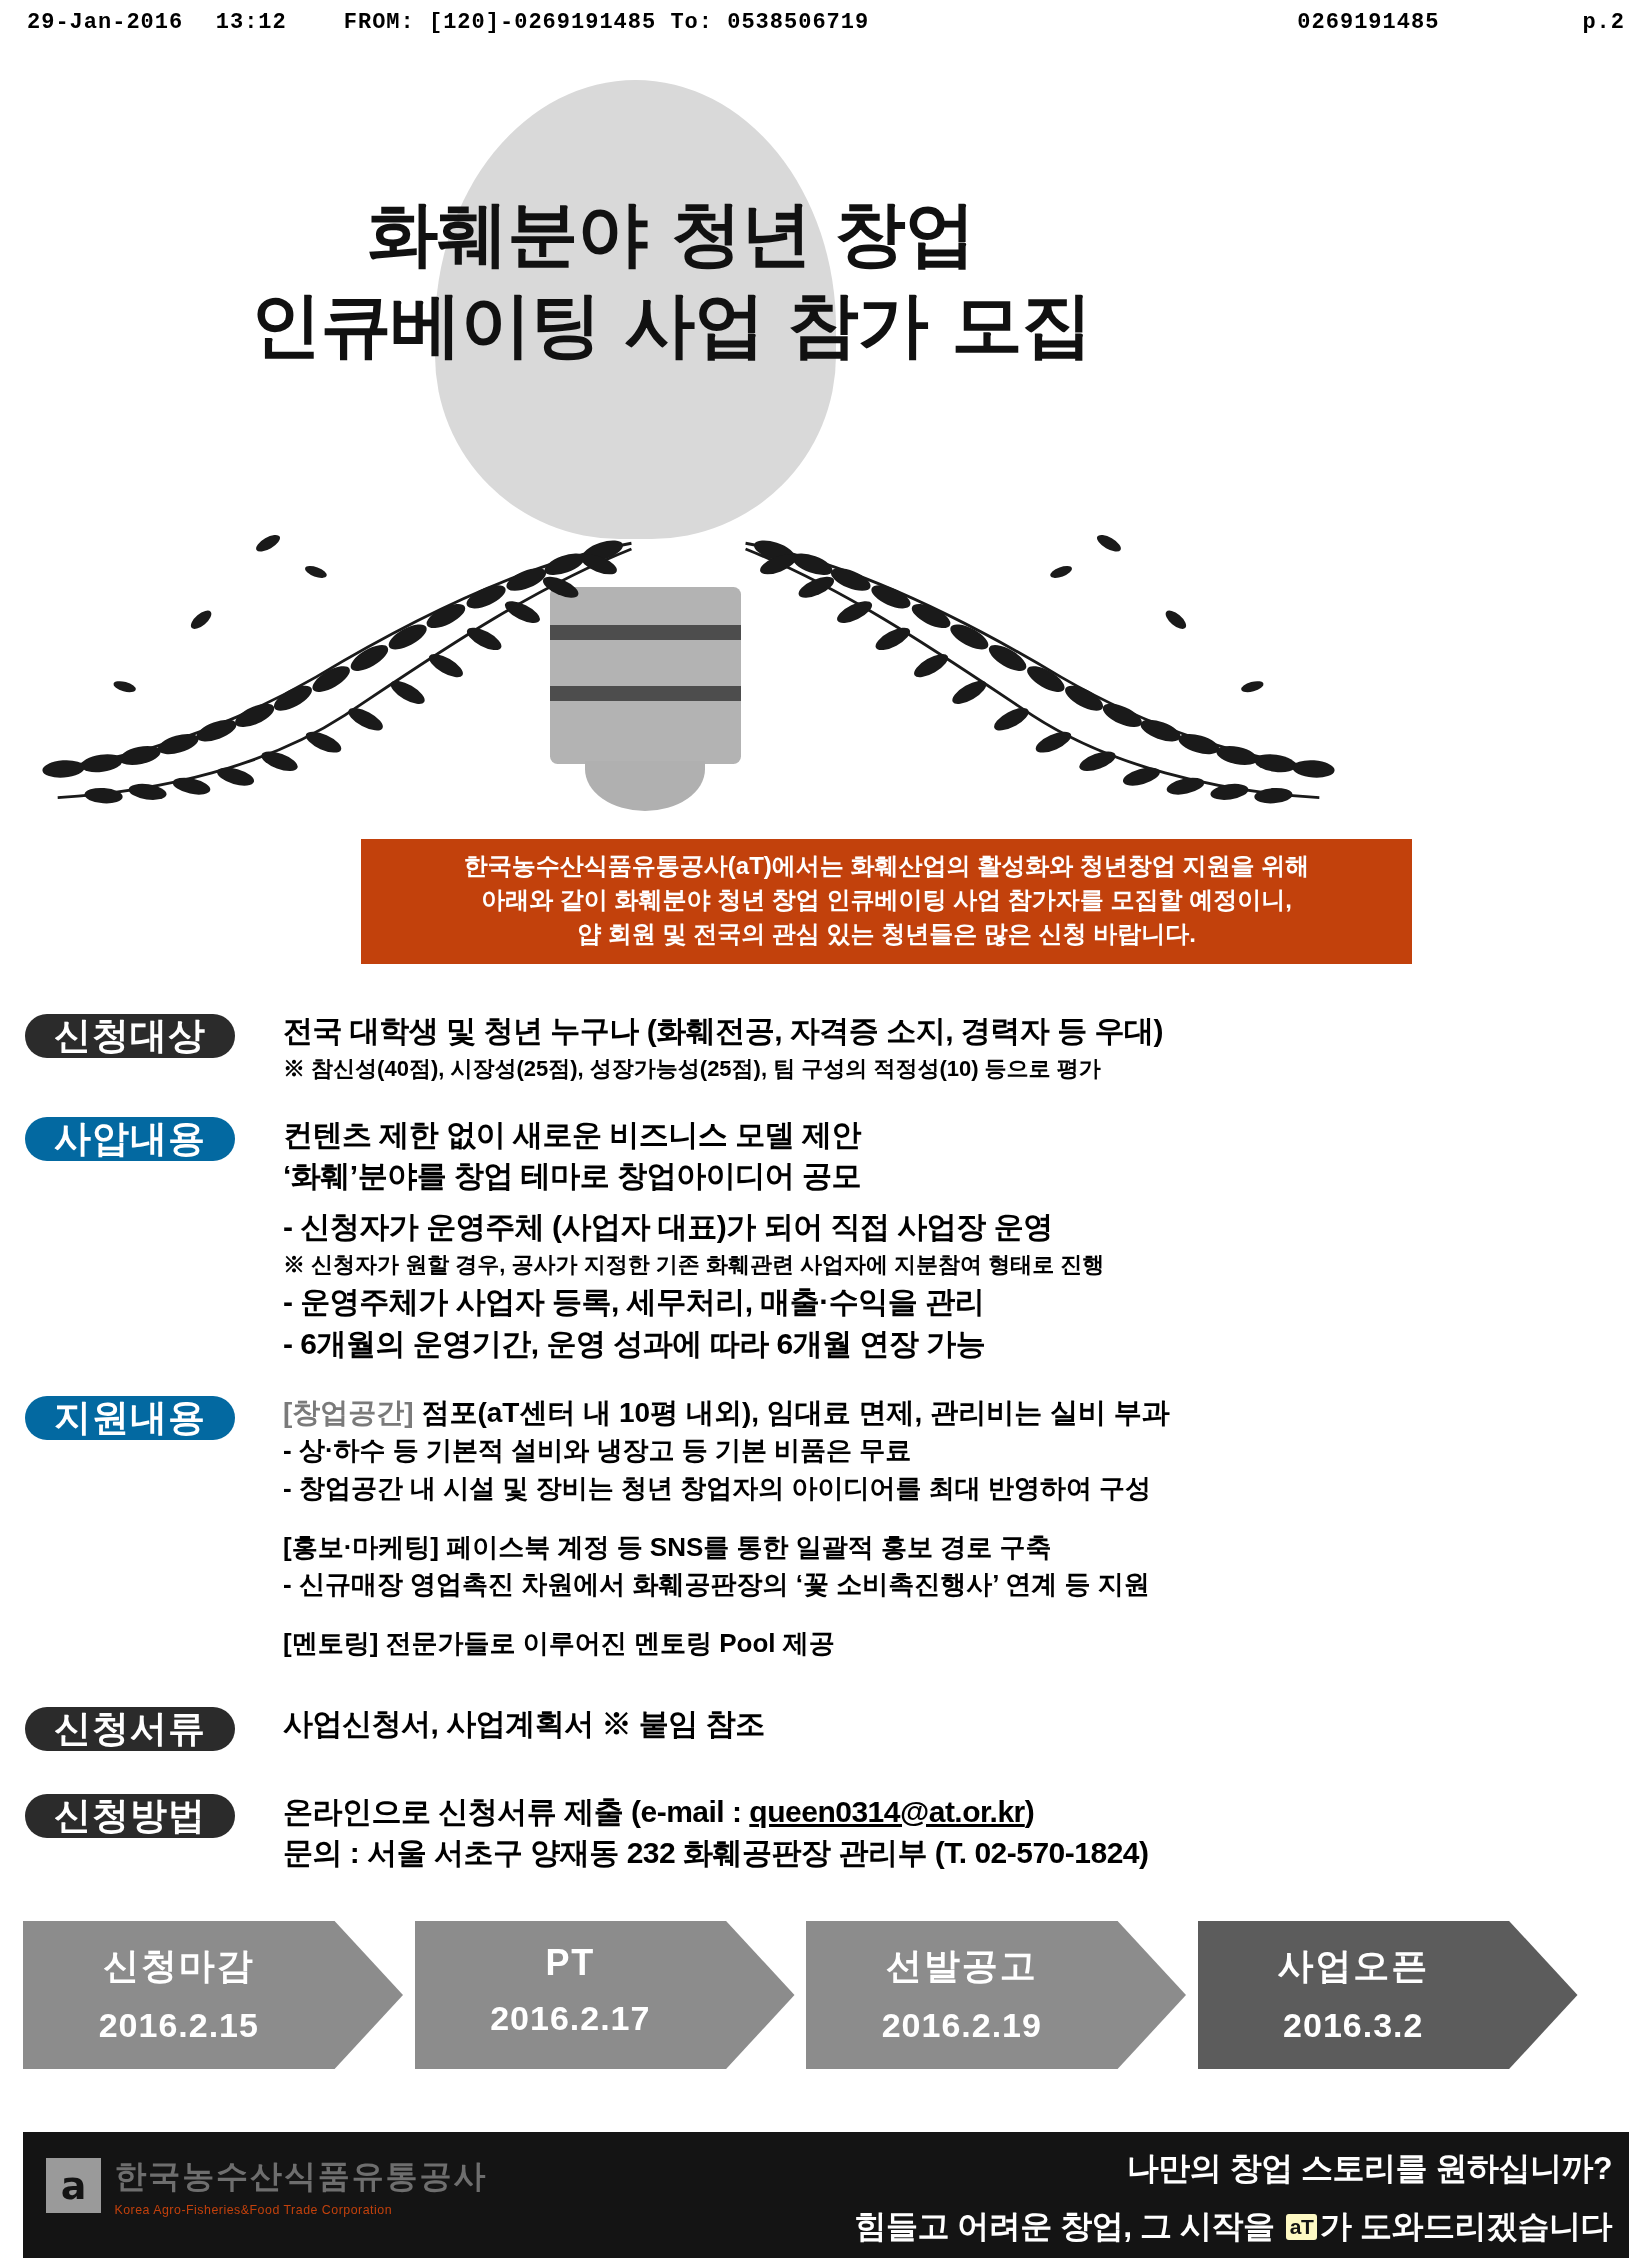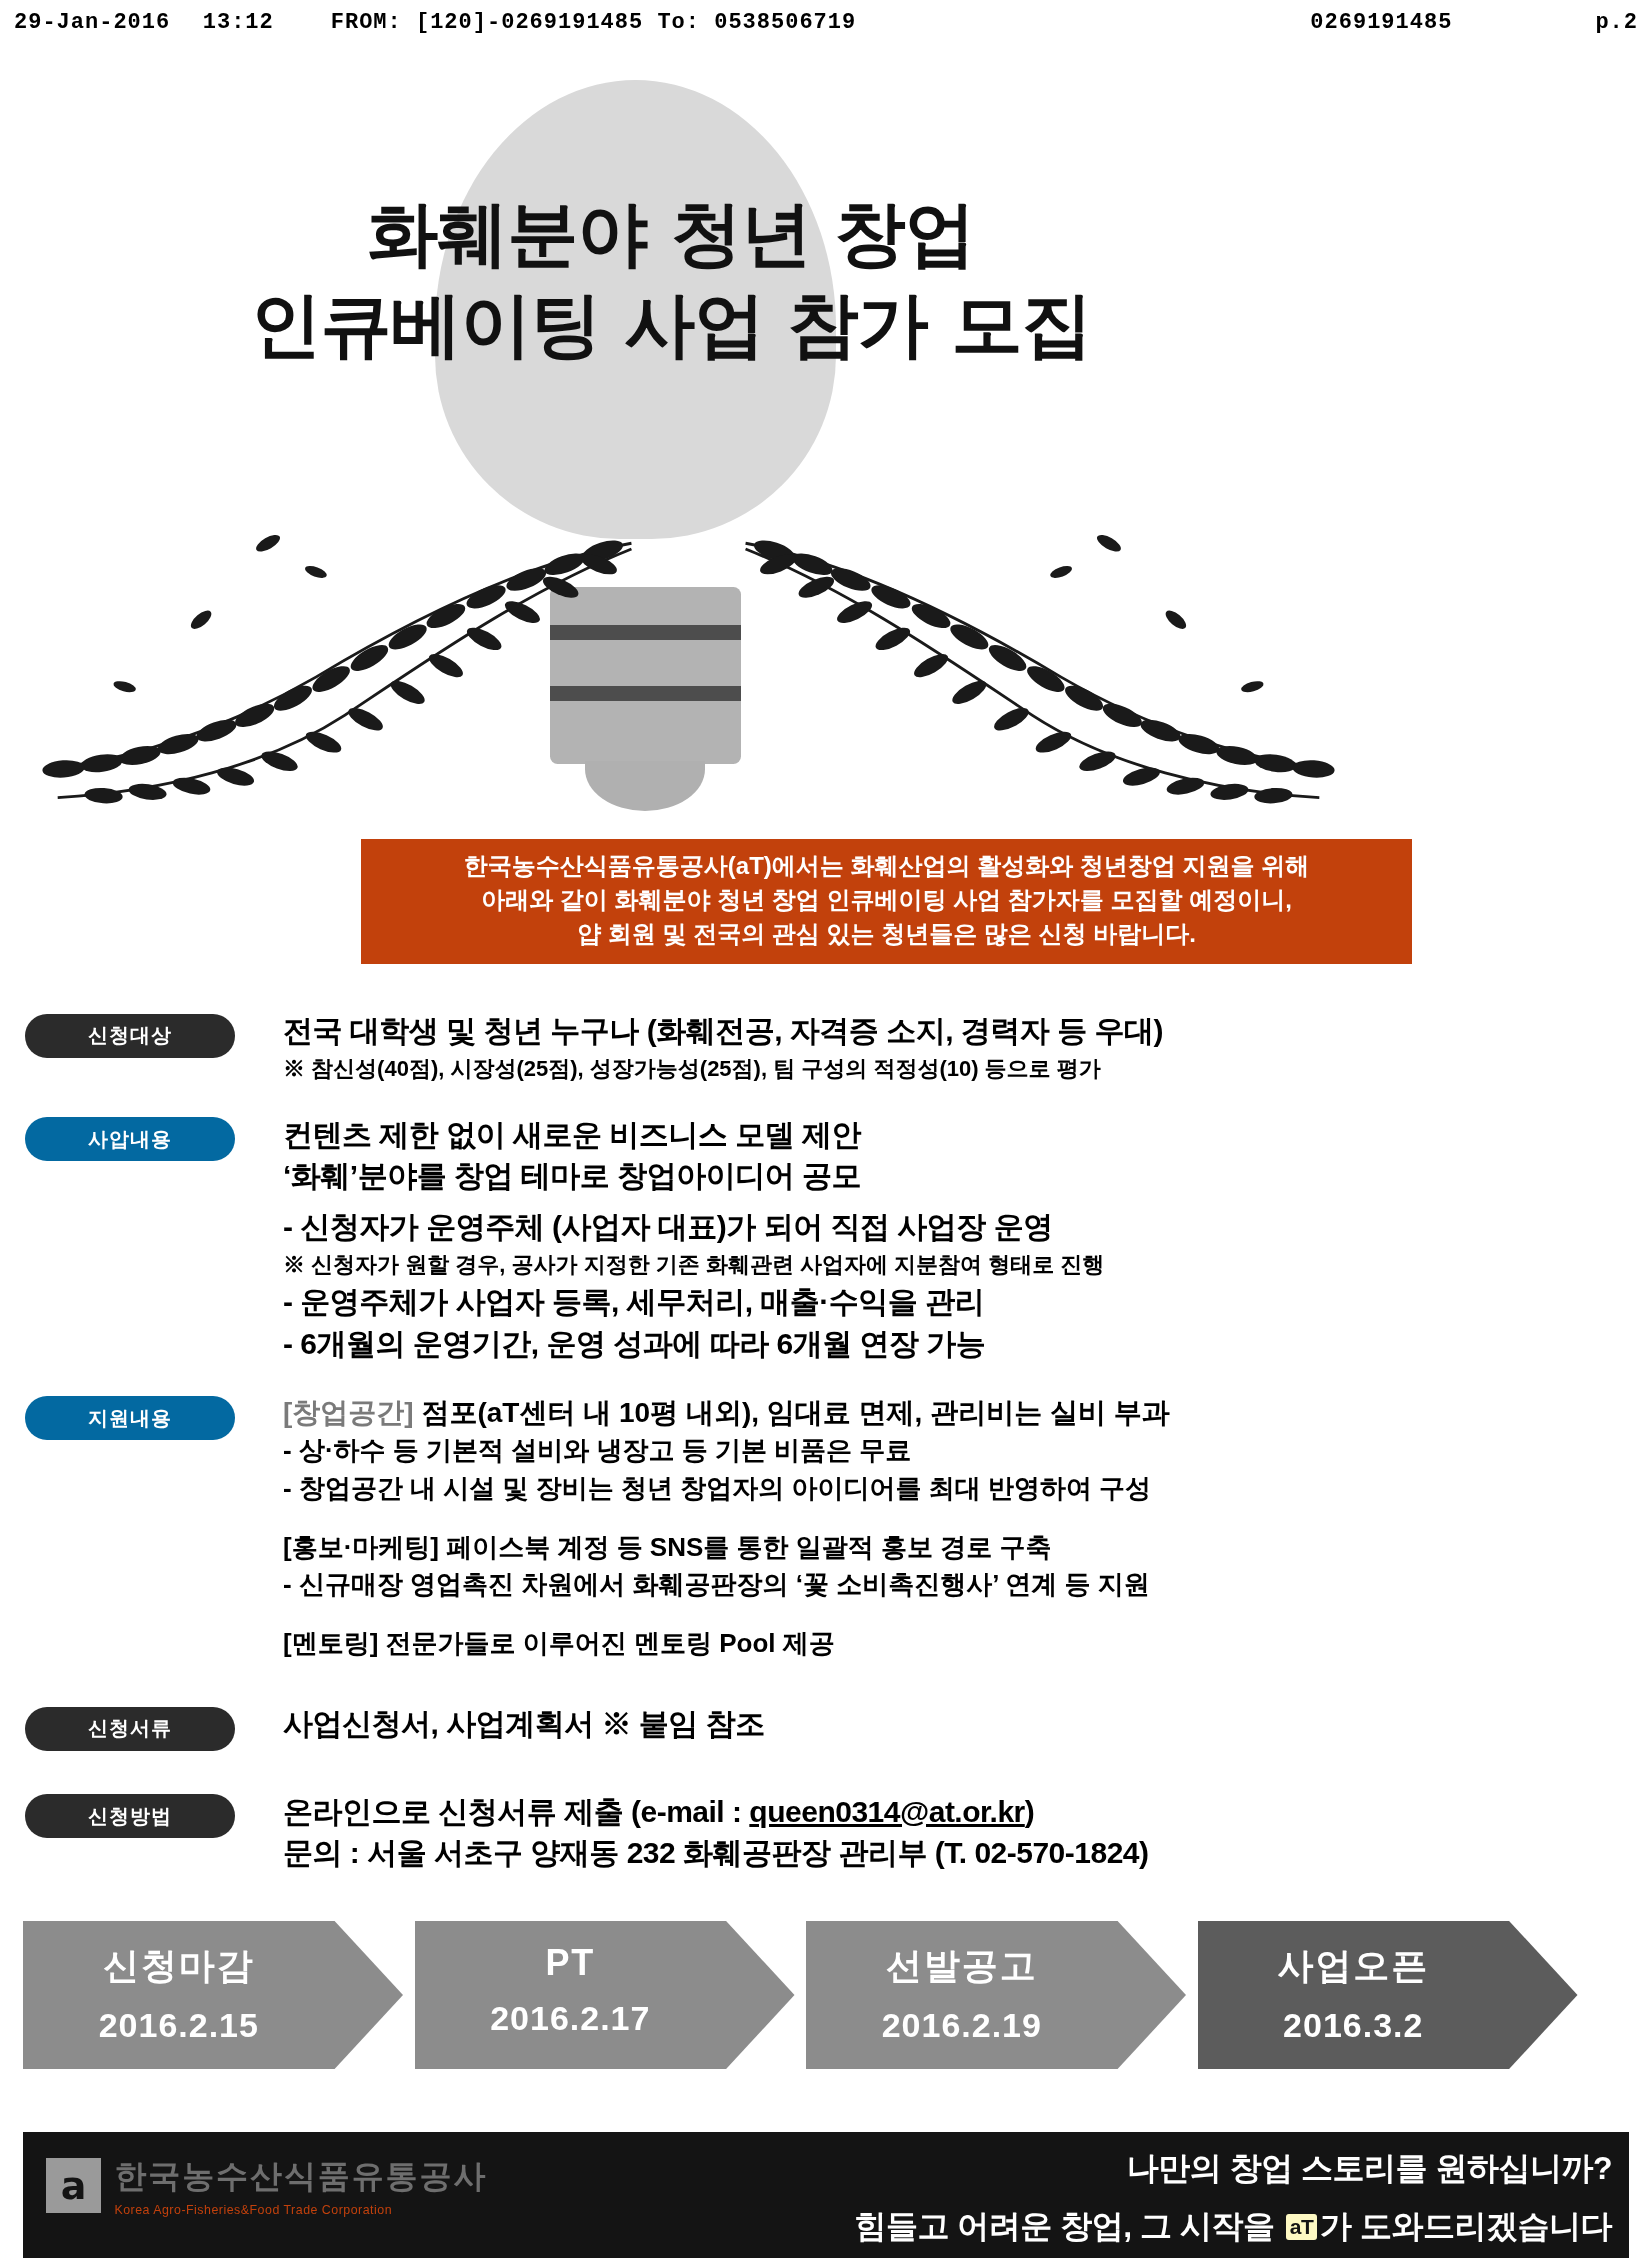--- a/index.html
+++ b/index.html
@@ -19,21 +19,21 @@
   .fax-header {
     position: absolute;
     top: 0; left: 0; right: 0;
     height: 44px;
     font-family: "Liberation Mono", monospace;
     font-size: 22px;
     font-weight: bold;
     letter-spacing: 1px;
     display: flex;
     align-items: center;
-    padding: 0 14px;
+    padding: 0 27px;
     box-sizing: border-box;
   }
   .fax-header .h-date { margin-right: 32.5px; }
   .fax-header .h-time { margin-right: 57px; }
   .fax-header .h-from { margin-right: auto; }
   .fax-header .h-num { margin-right: 143px; }
   .fax-header .h-page { }
 
   
   .page {
@@ -143,21 +143,21 @@
     margin-bottom: 7.6px;
   }
   .tag {
     flex: 0 0 auto;
     width: 210px;
     margin-left: 25px;
     margin-top: 3.8px;
     height: 44px;
     border-radius: 23px;
     color: #fff;
-    font-size: 20px;
+    font-size: 37px;
     font-weight: bold;
     letter-spacing: 1px;
     display: flex;
     align-items: center;
     justify-content: center;
     box-sizing: border-box;
   }
   .tag.dark { background: #2b2b2b; }
   .tag.gray { background: #0369a1; }
   .body-col {

